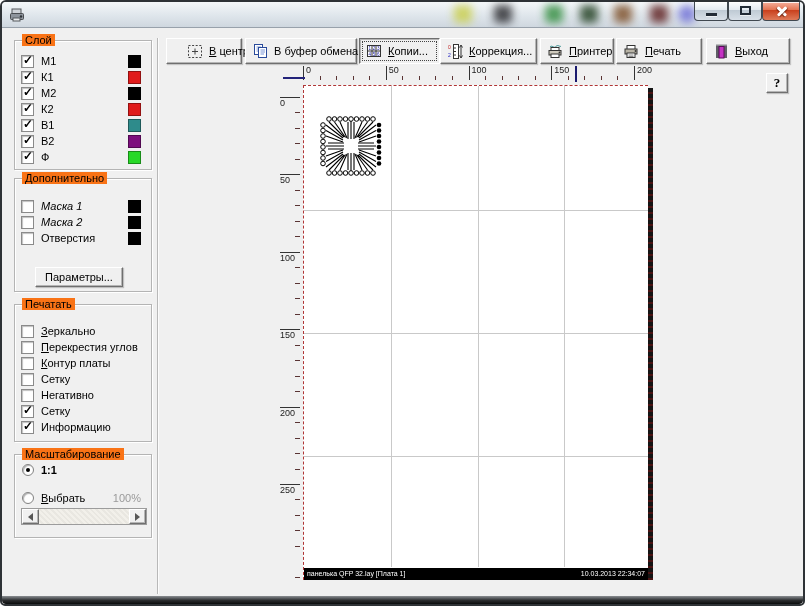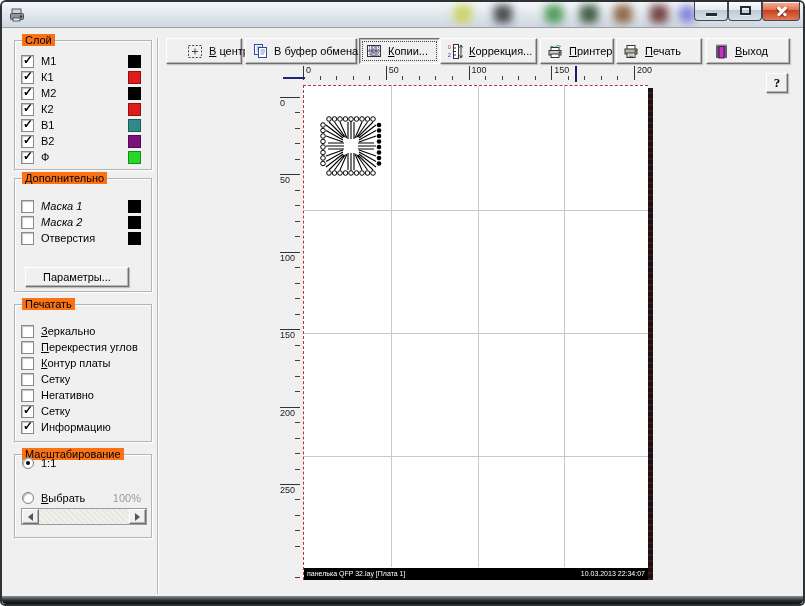--- a/index.html
+++ b/index.html
@@ -201,21 +201,21 @@
         </div>
         <div class="row" style="top: 110px;">
           <span class="cbx checked"></span>
           <span class="lab"><span>Ф</span></span>
           <span class="swatch" style="background: rgb(39, 216, 39);"></span>
         </div>
       </div>
 
     <div class="group" id="g-extra" style="top:148px;height:114px;">
       <span class="gtitle">Дополнительно</span>
-      <button class="btn" style="position:absolute;left:10px;top:88px;width:104px;height:20px;">Параметры...</button>
+      <button class="btn" style="position:absolute;left:20px;top:88px;width:88px;height:20px;">Параметры...</button>
     <div class="row" style="top: 21px; font-style: italic;">
           <span class="cbx"></span>
           <span class="lab"><span>Маска 1</span></span>
           <span class="swatch" style="background: rgb(0, 0, 0);"></span>
         </div>
         <div class="row" style="top: 37px; font-style: italic;">
           <span class="cbx"></span>
           <span class="lab"><span>Маска 2</span></span>
           <span class="swatch" style="background: rgb(0, 0, 0);"></span>
         </div>
@@ -262,21 +262,21 @@
       <span class="gtitle">Масштабирование</span>
       <span class="pct" style="top:37px;">100%</span>
       <div class="sbar" style="top:53px;">
         <div class="sb-btn">
             <span class="tri-l"></span>
           </div>
         <div class="sb-btn">
             <span class="tri-r"></span>
           </div>
       </div>
-    <div class="row" style="top: 2px;">
+    <div class="row" style="top: 9px; font-weight: bold;">
           <span class="radio sel"></span>
           <span class="lab"><span>1:1</span></span>
         </div>
         <div class="row" style="top: 37px;">
           <span class="radio"></span>
           <span class="lab"><span class="u">В</span><span>ыбрать</span></span>
         </div>
       </div>
 
     <button class="btn help">?</button>

